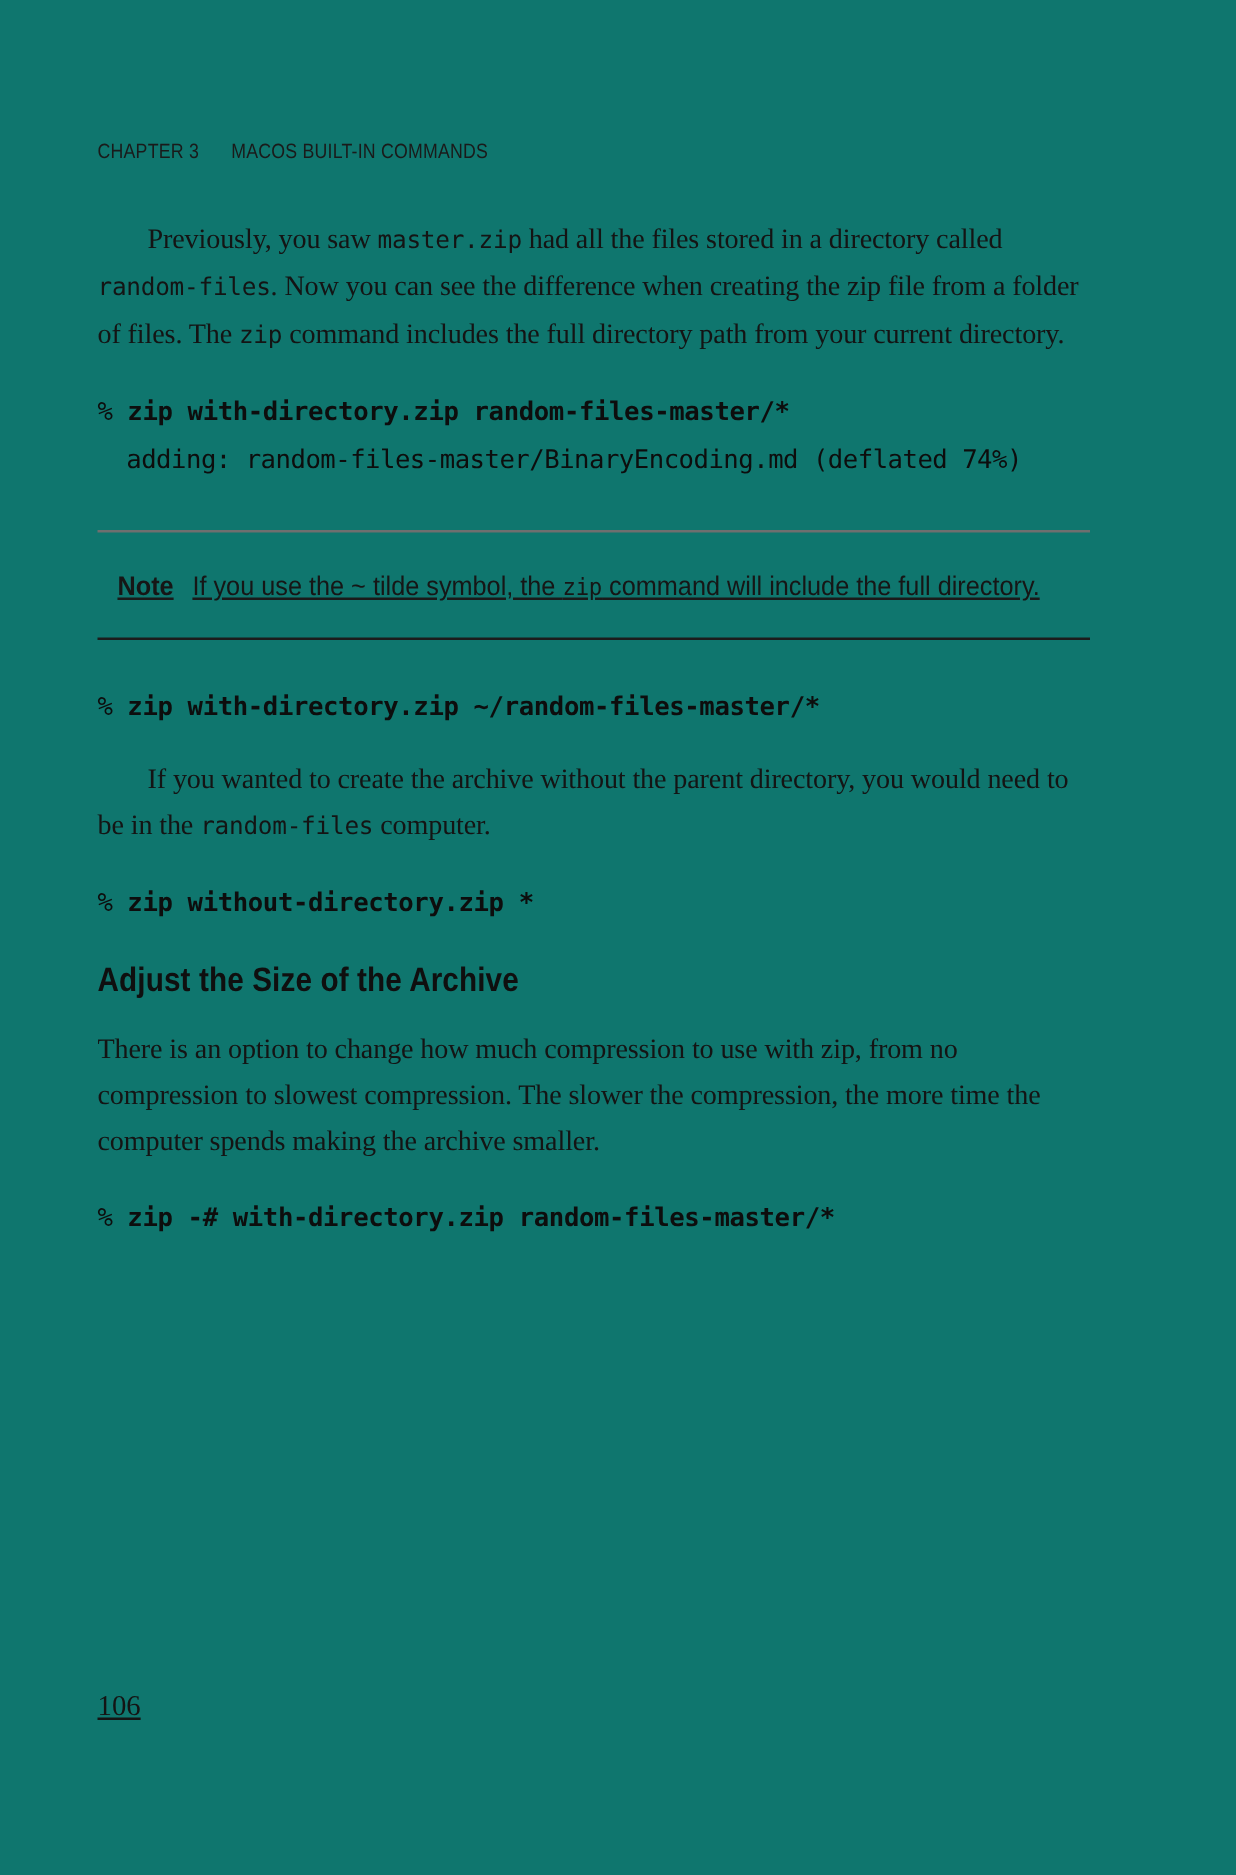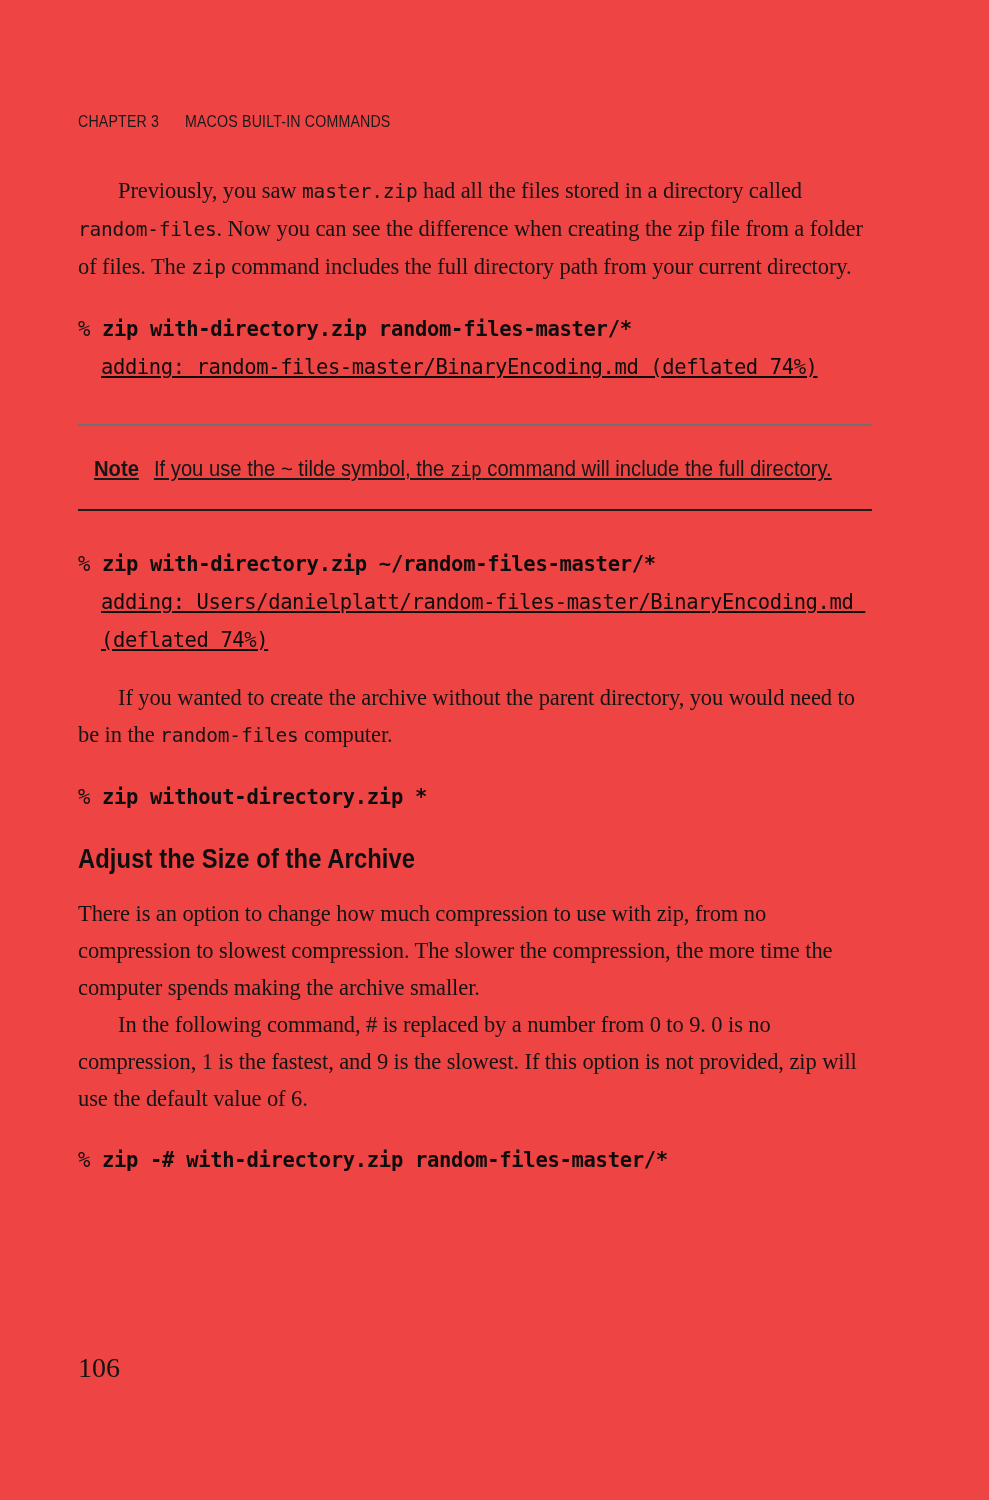--- a/index.html
+++ b/index.html
@@ -4,21 +4,21 @@
 <style>
   html, body {
     margin: 0;
     padding: 0;
     background: #ffffff;
   }
   .page {
     position: relative;
     width: 989px;
     height: 1500px;
-    background: #ef4444;
+    background: #0f766e;
     overflow: hidden;
     font-family: "Liberation Serif", "DejaVu Serif", serif;
     color: #1a1a1a;
   }
 
   
   .running-head {
     position: absolute;
     left: 78px;
     top: 112px;
@@ -73,21 +73,20 @@
   }
   .code-line .cmd {
     font-weight: 700;
     letter-spacing: -0.3px;
   }
   .code-out {
     display: block;
     padding-left: 23px;
     font-weight: 400;
     letter-spacing: -0.4px;
-    text-decoration: underline;
   }
 
   
   .note-box {
     position: relative;
     text-decoration: underline;
   }
   .note-rule-top {
     height: 0;
     border-top: 2.5px solid #6f6f6f;
@@ -128,22 +127,23 @@
     transform: scaleX(0.88);
     transform-origin: left center;
     white-space: nowrap;
   }
 
   
   .folio {
     position: absolute;
     left: 78px;
     top: 1352px;
-    font-size: 28px;
+    font-size: 23px;
     color: #141414;
+    text-decoration: underline;
   }
   .sp-20 { height: 20px; }
   .sp-24 { height: 24px; }
   .sp-28 { height: 28px; }
   .sp-34 { height: 34px; }
   .sp-38 { height: 38px; }
 </style>
 </head>
 <body>
 
@@ -164,39 +164,38 @@
     <div class="sp-38"></div>
 
     <div class="note-box">
       <div class="note-rule-top"></div>
       <div class="note-body"><span class="note-label">Note</span><span>If you use the ~ tilde symbol, the </span><code class="inline">zip</code><span> command will include the full directory.</span></div>
       <div class="note-rule-bottom"></div>
     </div>
 
     <div class="sp-34"></div>
 
-    <div class="code-block"><span class="code-line"><span class="prompt">% </span><span class="cmd">zip with-directory.zip ~/random-files-master/*</span></span><span class="code-out">adding: Users/danielplatt/random-files-master/BinaryEncoding.md (deflated 74%)</span></div>
+    <div class="code-block"><span class="code-line"><span class="prompt">% </span><span class="cmd">zip with-directory.zip ~/random-files-master/*</span></span></div>
 
     <div class="sp-20"></div>
 
     <p class="body indent"><span>If you wanted to create the archive without the parent directory, you would need to be in the </span><code class="inline">random-files</code><span> computer.</span></p>
 
     <div class="sp-24"></div>
 
     <div class="code-block"><span class="code-line"><span class="prompt">% </span><span class="cmd">zip without-directory.zip *</span></span></div>
 
     <div class="sp-28"></div>
 
     <h2 class="section-head">Adjust the Size of the Archive</h2>
 
     <div class="sp-20"></div>
 
     <p class="body">There is an option to change how much compression to use with zip, from no compression to slowest compression. The slower the compression, the more time the computer spends making the archive smaller.</p>
 
-    <p class="body indent">In the following command, # is replaced by a number from 0 to 9. 0 is no compression, 1 is the fastest, and 9 is the slowest. If this option is not provided, zip will use the default value of 6.</p>
 
     <div class="sp-24"></div>
 
     <div class="code-block"><span class="code-line"><span class="prompt">% </span><span class="cmd">zip -# with-directory.zip random-files-master/*</span></span></div>
 
   </div>
 
   <div class="folio">106</div>
 
 </div>

